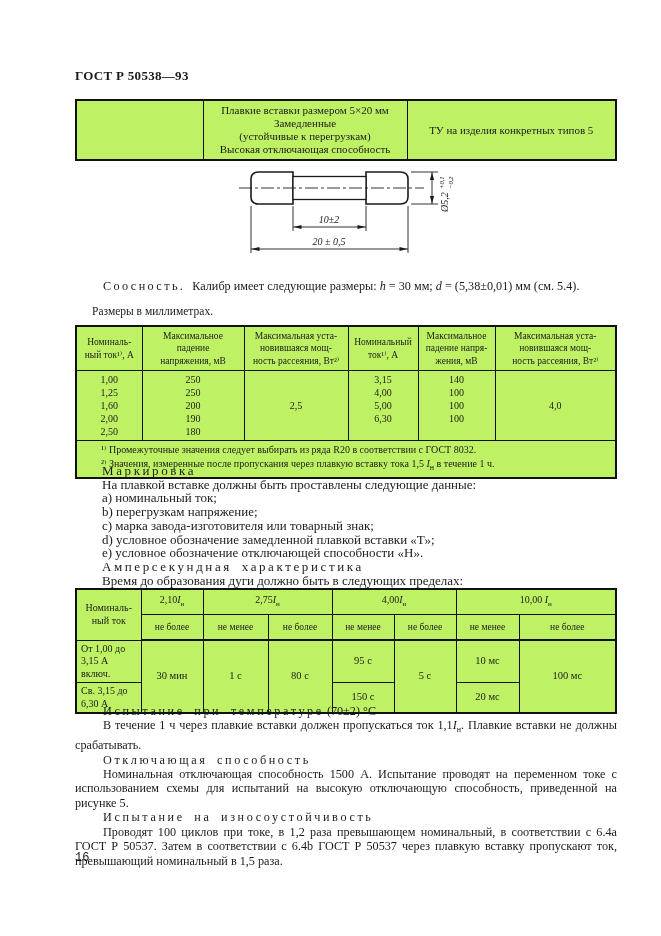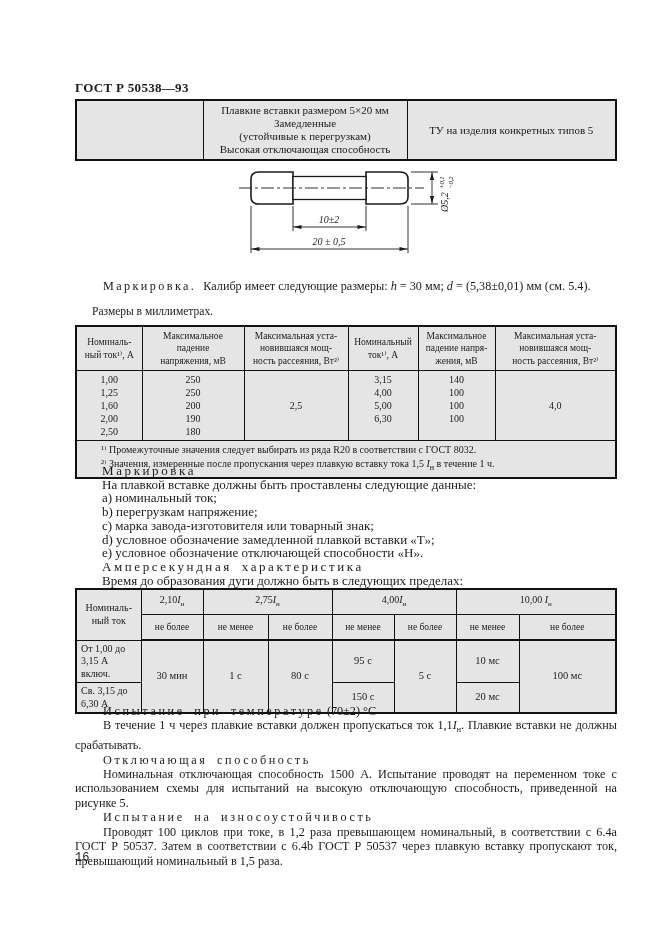--- a/index.html
+++ b/index.html
@@ -4,23 +4,23 @@
 <style>
   html,body{margin:0;padding:0;}
   body{
     width:661px;height:936px;background:#ffffff;position:relative;
     font-family:"Liberation Serif","DejaVu Serif",serif;color:#1b1b1b;
     -webkit-font-smoothing:antialiased;
   }
   .abs{position:absolute;}
   .preline{white-space:pre-line;}
   .spaced{letter-spacing:2.6px;word-spacing:4px;}
-  .doc-header{left:75px;top:80px;font-size:13px;font-weight:bold;letter-spacing:.3px;}
-
-  table{border-collapse:collapse;table-layout:fixed;background:#e5e5e5;}
+  .doc-header{left:75px;top:68px;font-size:13px;font-weight:bold;letter-spacing:.3px;}
+
+  table{border-collapse:collapse;table-layout:fixed;background:#bef264;}
   td,th{border:1px solid #111;font-weight:normal;}
 
   
   .intro-table{left:75px;top:99px;width:542px;border:2px solid #111;}
   .intro-table td{font-size:11px;line-height:13px;text-align:center;vertical-align:middle;padding:3px 6px;}
 
   
   .fuse-svg{left:236px;top:160px;position:absolute;}
   .dimtxt{font:italic 10px "Liberation Serif","DejaVu Serif",serif;fill:#1b1b1b;}
   .diatxt{font:italic 10px "Liberation Serif","DejaVu Serif",serif;fill:#1b1b1b;}
@@ -118,21 +118,21 @@
   <g transform="translate(212,52) rotate(-90)">
     <text class="diatxt" x="0" y="0">Ø5,2</text>
     <text class="toltxt" x="23" y="-4">+0,1</text>
     <text class="toltxt" x="23" y="5">−0,2</text>
   </g>
 </svg>
 
 <div class="abs fig-caption">Размеры в миллиметрах.</div>
 
 <div class="abs specs">
-  <div class="indent"><span class="term">Маркировка.</span><span>Калибр имеет следующие размеры: </span><i>h</i><span> = 30 мм; </span><i>d</i><span> = (5,38±0,01) мм (см. 5.4).</span></div>
+  <div class="indent"><span class="term">Соосность.</span><span>Калибр имеет следующие размеры: </span><i>h</i><span> = 30 мм; </span><i>d</i><span> = (5,38±0,01) мм (см. 5.4).</span></div>
 </div>
 
 <table class="abs t1">
   <colgroup>
       <col style="width:66px">
       <col style="width:102px">
       <col style="width:104px">
       <col style="width:70px">
       <col style="width:77px">
       <col>

